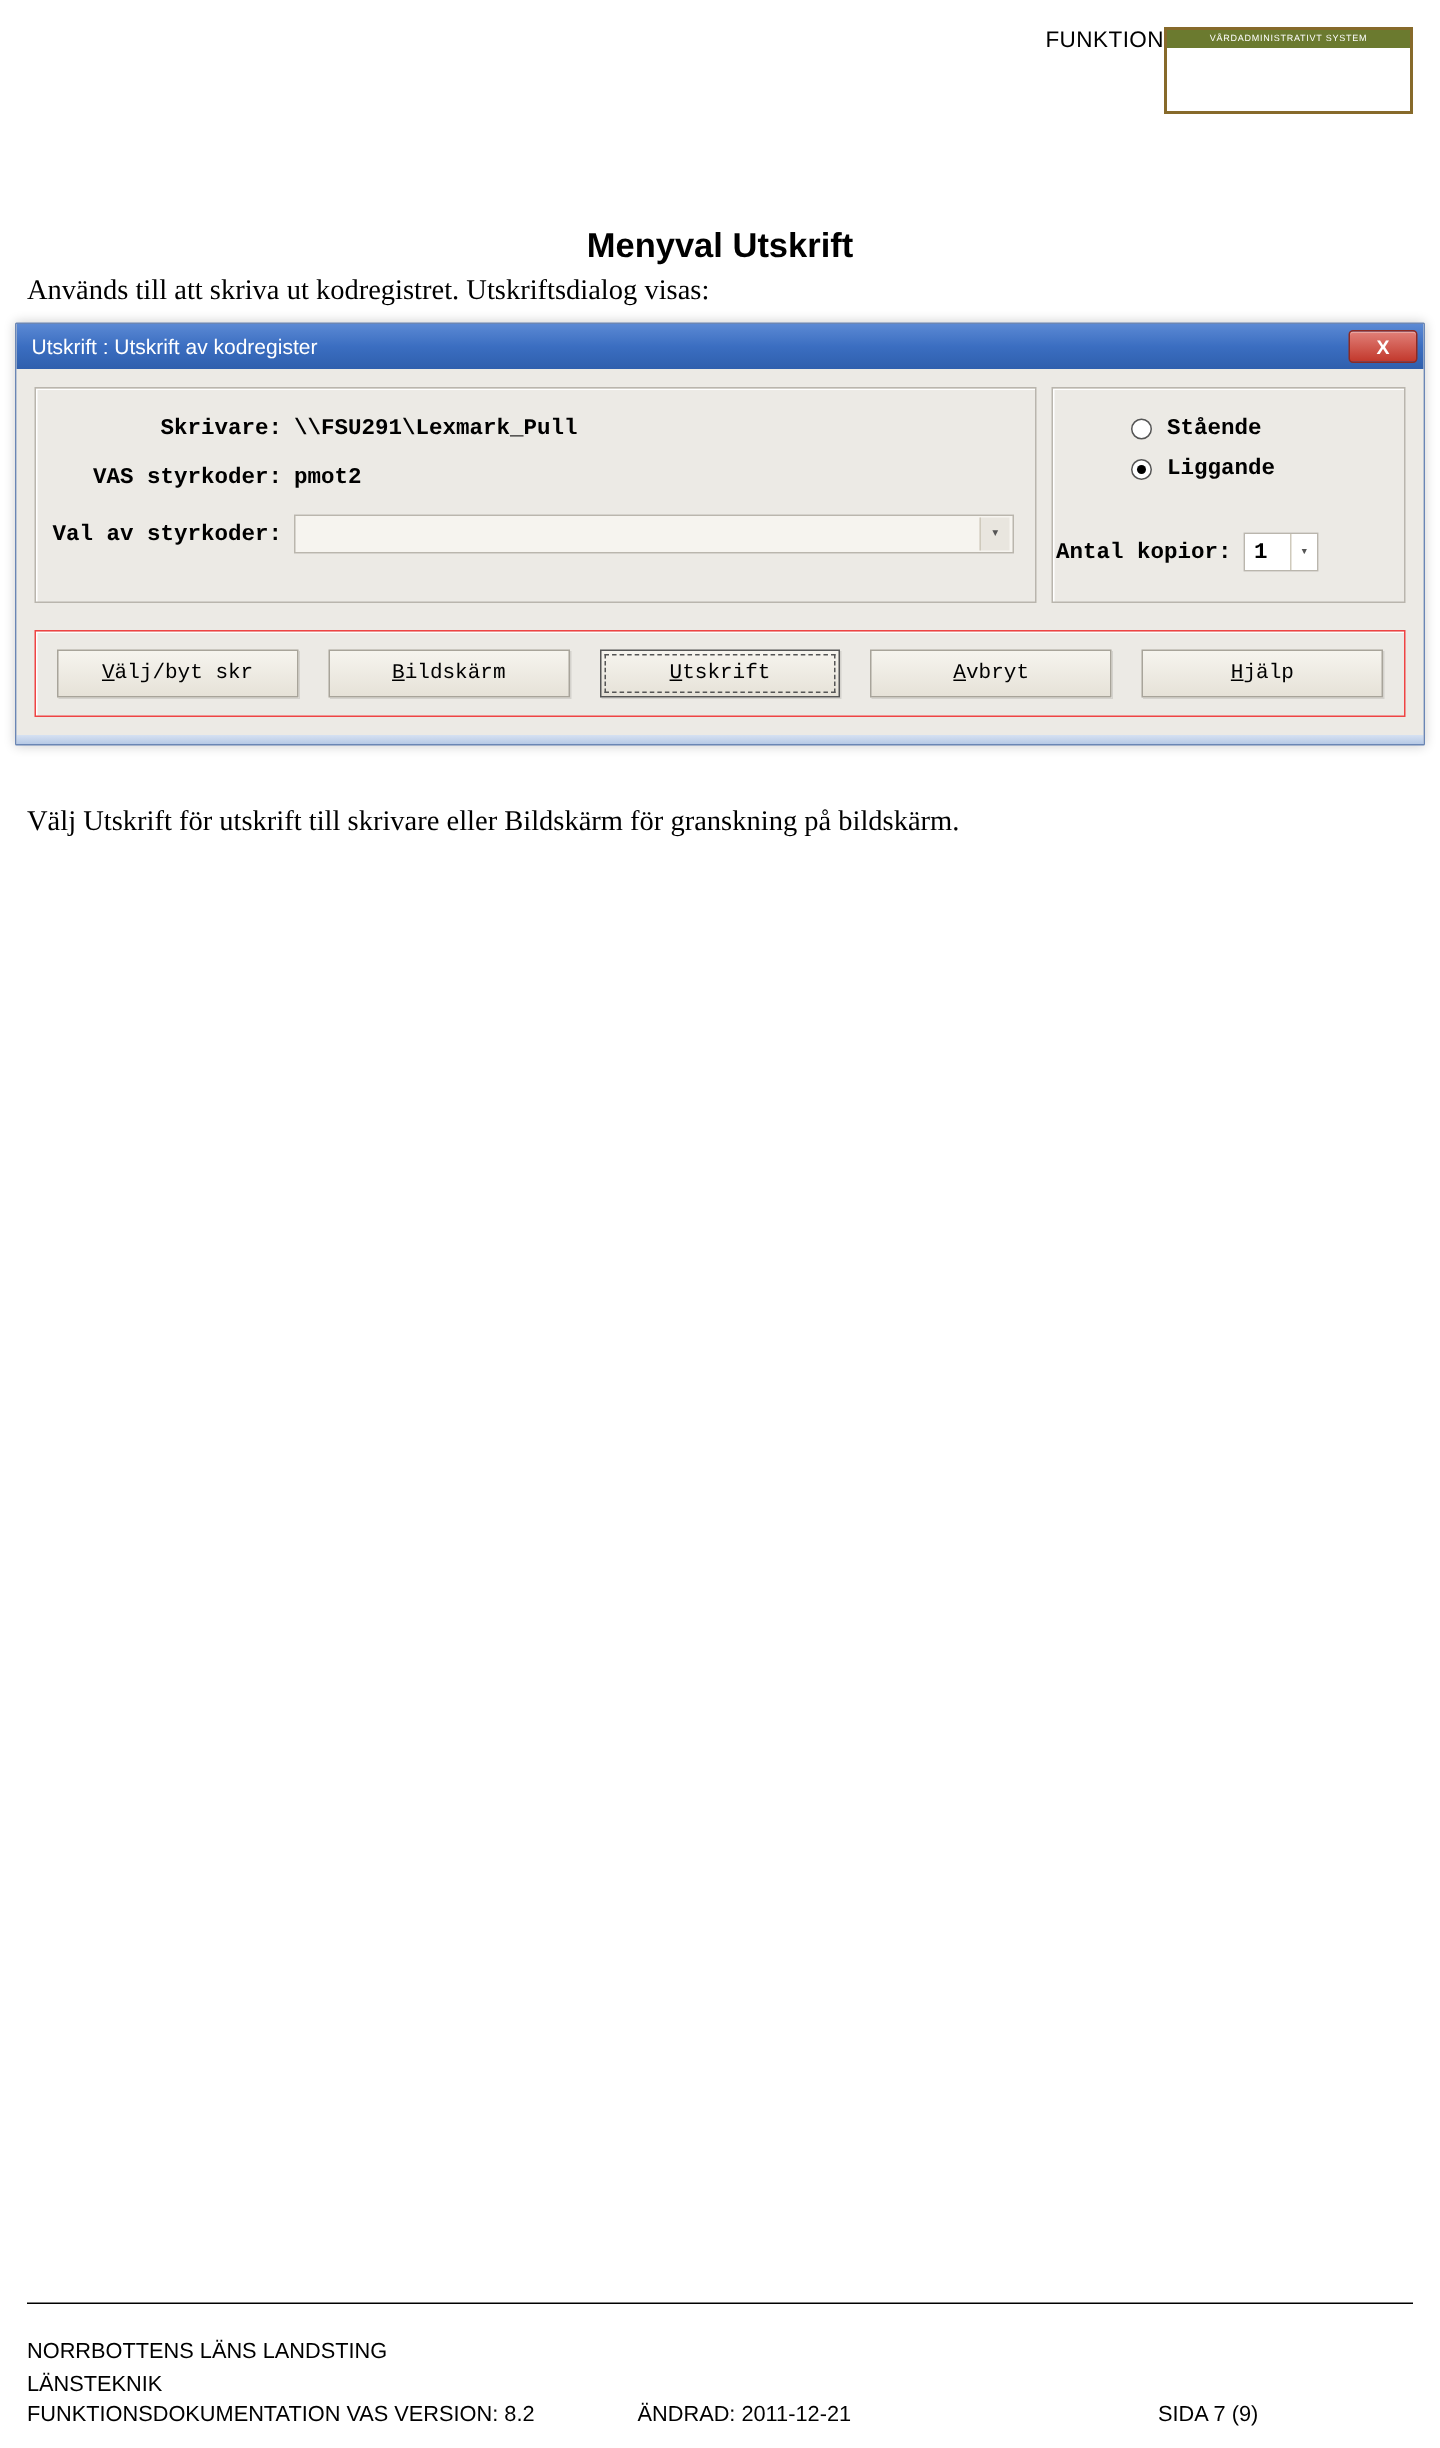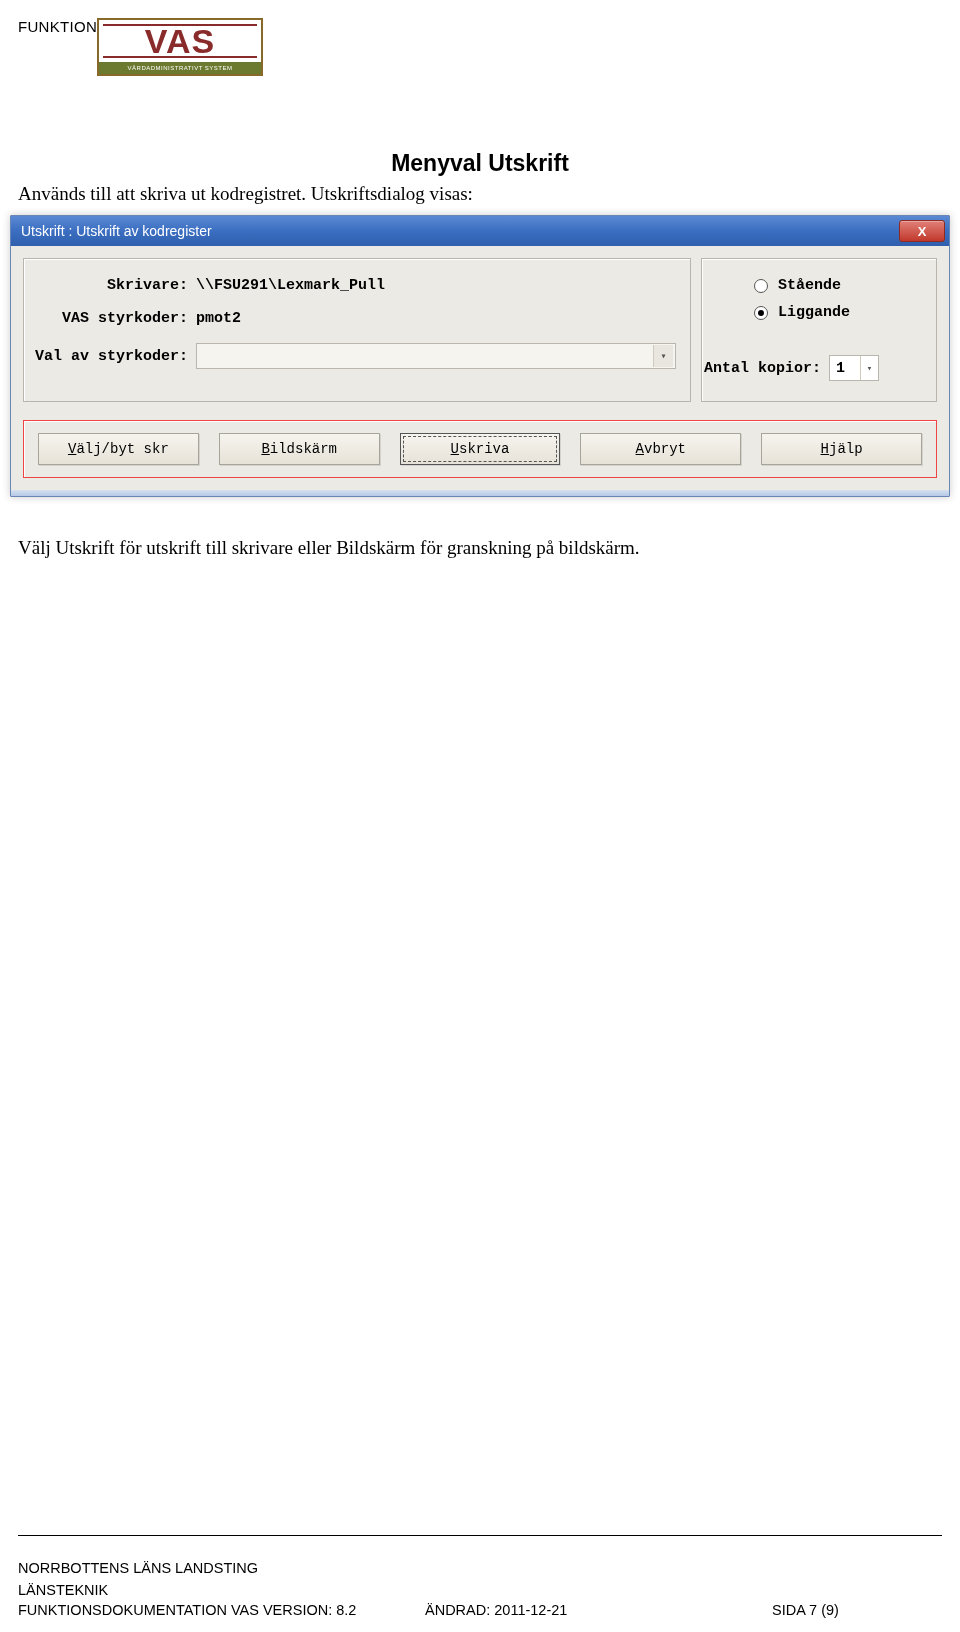--- a/index.html
+++ b/index.html
@@ -11,21 +11,21 @@
     position: relative;
     font-size: 16px;
     color: #000;
   }
   .page-header {
     position: absolute;
     top: 18px;
     left: 18px;
     right: 18px;
     display: flex;
-    justify-content: flex-start;
+    justify-content: flex-end;
     align-items: flex-start;
   }
   .funktion-label {
     font-size: 15px;
     letter-spacing: 0.3px;
   }
   .vas-logo {
     width: 166px;
     height: 58px;
     border: 2px solid #876a2a;
@@ -277,21 +277,20 @@
   .footer-line3 .f-left { flex: 1; }
   .footer-line3 .f-mid { flex: 1; text-align: left; padding-left: 60px;}
   .footer-line3 .f-right { width: 170px; text-align: left; }
 </style>
 </head>
 <body>
 
 <div class="page-header">
   <div class="funktion-label">FUNKTION</div>
   <div class="vas-logo">
-    <div class="vas-logo-top">VAS</div>
     <div class="vas-logo-bottom">VÅRDADMINISTRATIVT SYSTEM</div>
   </div>
 </div>
 
 <div class="content">
   <div class="section-title">Menyval Utskrift</div>
   <div class="intro-text">Används till att skriva ut kodregistret. Utskriftsdialog visas:</div>
 
   <div class="dialog">
     <div class="titlebar">
@@ -341,21 +340,21 @@
       </div>
 
       <div class="button-panel">
         <div class="dlg-btn">
           <span><span class="accel">V</span><span>älj/byt skr</span></span>
         </div>
         <div class="dlg-btn">
           <span><span class="accel">B</span><span>ildskärm</span></span>
         </div>
         <div class="dlg-btn focused">
-          <span><span class="accel">U</span><span>skriva</span></span>
+          <span><span class="accel">U</span><span>tskrift</span></span>
         </div>
         <div class="dlg-btn">
           <span><span class="accel">A</span><span>vbryt</span></span>
         </div>
         <div class="dlg-btn">
           <span><span class="accel">H</span><span>jälp</span></span>
         </div>
       </div>
     </div>
     <div class="dialog-bottom-strip"></div>

